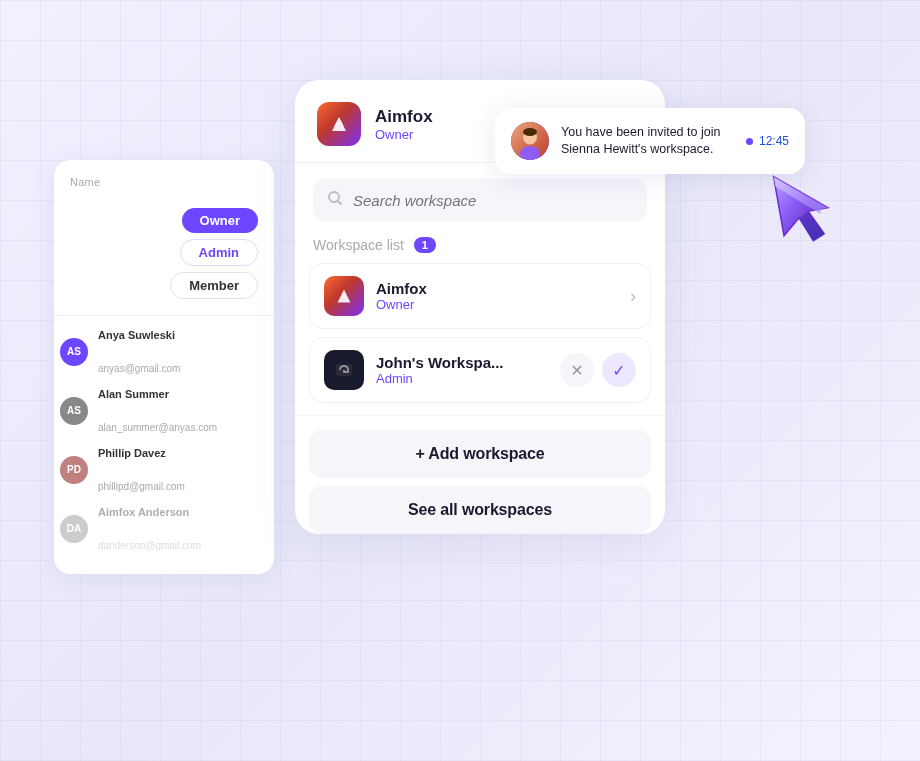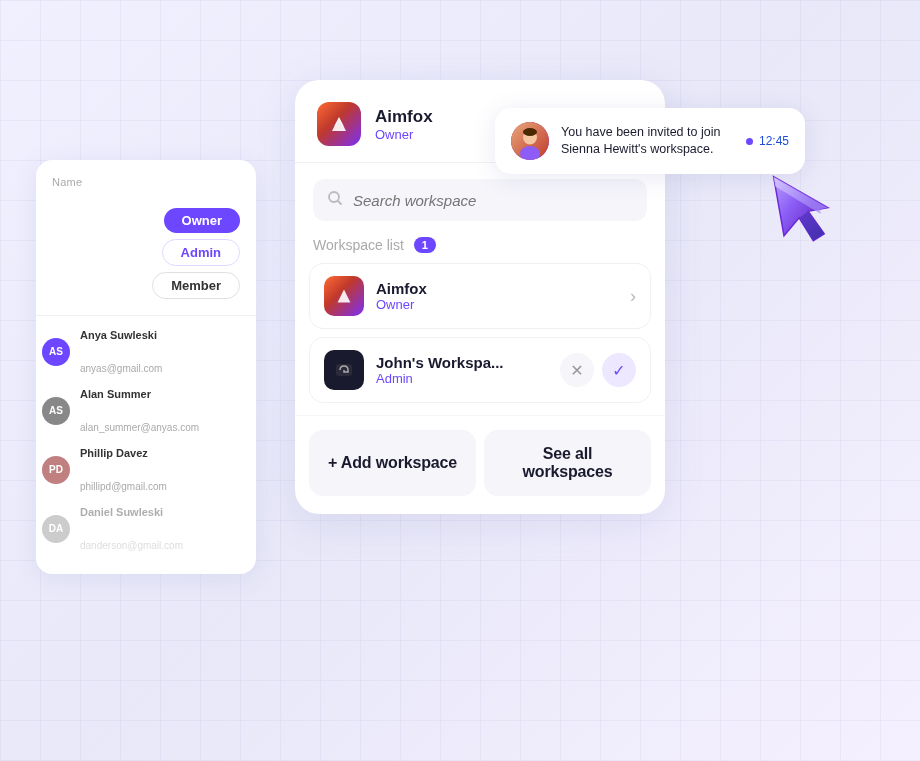--- a/index.html
+++ b/index.html
@@ -20,21 +20,21 @@
       background-image:
         linear-gradient(rgba(180,180,220,0.15) 1px, transparent 1px),
         linear-gradient(90deg, rgba(180,180,220,0.15) 1px, transparent 1px);
       background-size: 40px 40px;
       pointer-events: none;
     }
 
     
     .members-card {
       position: absolute;
-      left: 36px;
+      left: 54px;
       top: 160px;
       width: 220px;
       background: #fff;
       border-radius: 16px;
       box-shadow: 0 4px 24px rgba(100,100,180,0.10);
       padding: 16px 0 16px 0;
       z-index: 1;
     }
 
     .members-card-header {
@@ -297,23 +297,23 @@
       background: #f5f5fa;
       color: #999;
     }
 
     .action-btn.accept {
       background: #ede8ff;
       color: #6c47ff;
     }
 
     .panel-footer {
-      padding: 14px 14px 18px 14px;
-      display: flex;
-      flex-direction: row;
+      padding: 14px 14px 0 14px;
+      display: flex;
+      flex-direction: column;
       gap: 8px;
       border-top: 1px solid #f5f5fa;
       margin-top: 12px;
     }
 
     .footer-btn {
       width: 100%;
       background: #f5f5fa;
       border: none;
       border-radius: 14px;
@@ -425,21 +425,21 @@
   <div class="member-row">
     <div class="member-avatar" style="background:#c08080">PD</div>
     <div class="member-info">
       <div class="member-name">Phillip Davez</div>
       <div class="member-email">phillipd@gmail.com</div>
     </div>
   </div>
   <div class="member-row faded">
     <div class="member-avatar" style="background:#ccc">DA</div>
     <div class="member-info">
-      <div class="member-name">Daniel Suwleski</div>
+      <div class="member-name">Aimfox Anderson</div>
       <div class="member-email">danderson@gmail.com</div>
     </div>
   </div>
 </div>
 
 <div class="notification-card">
   <div class="notif-avatar">
 
     <svg width="38" height="38" viewBox="0 0 38 38" fill="none" xmlns="http://www.w3.org/2000/svg">
       <circle cx="19" cy="19" r="19" fill="url(#ng)"></circle>

